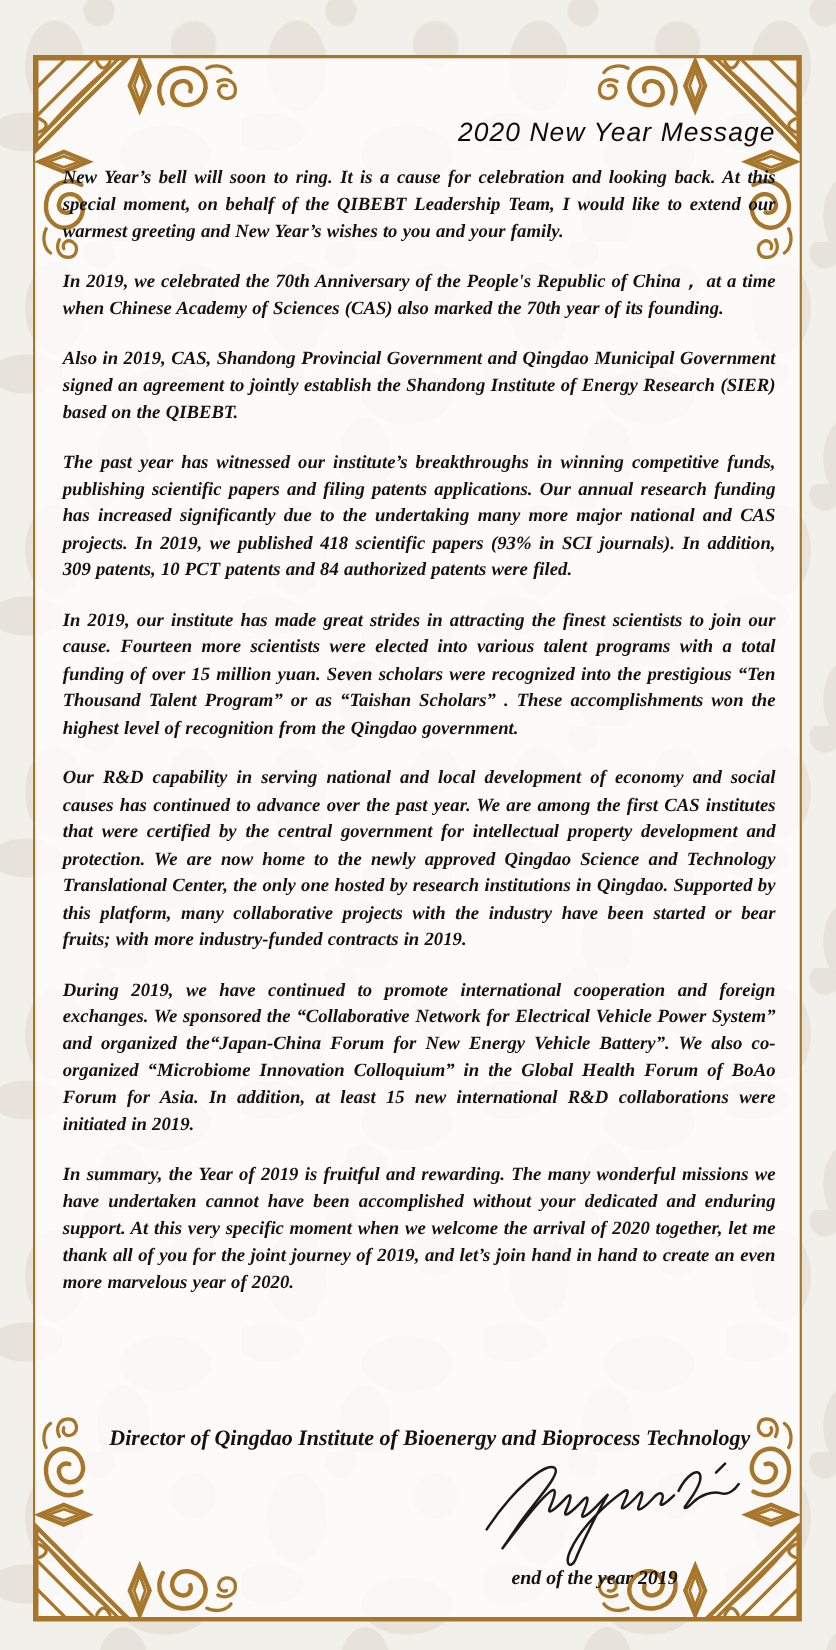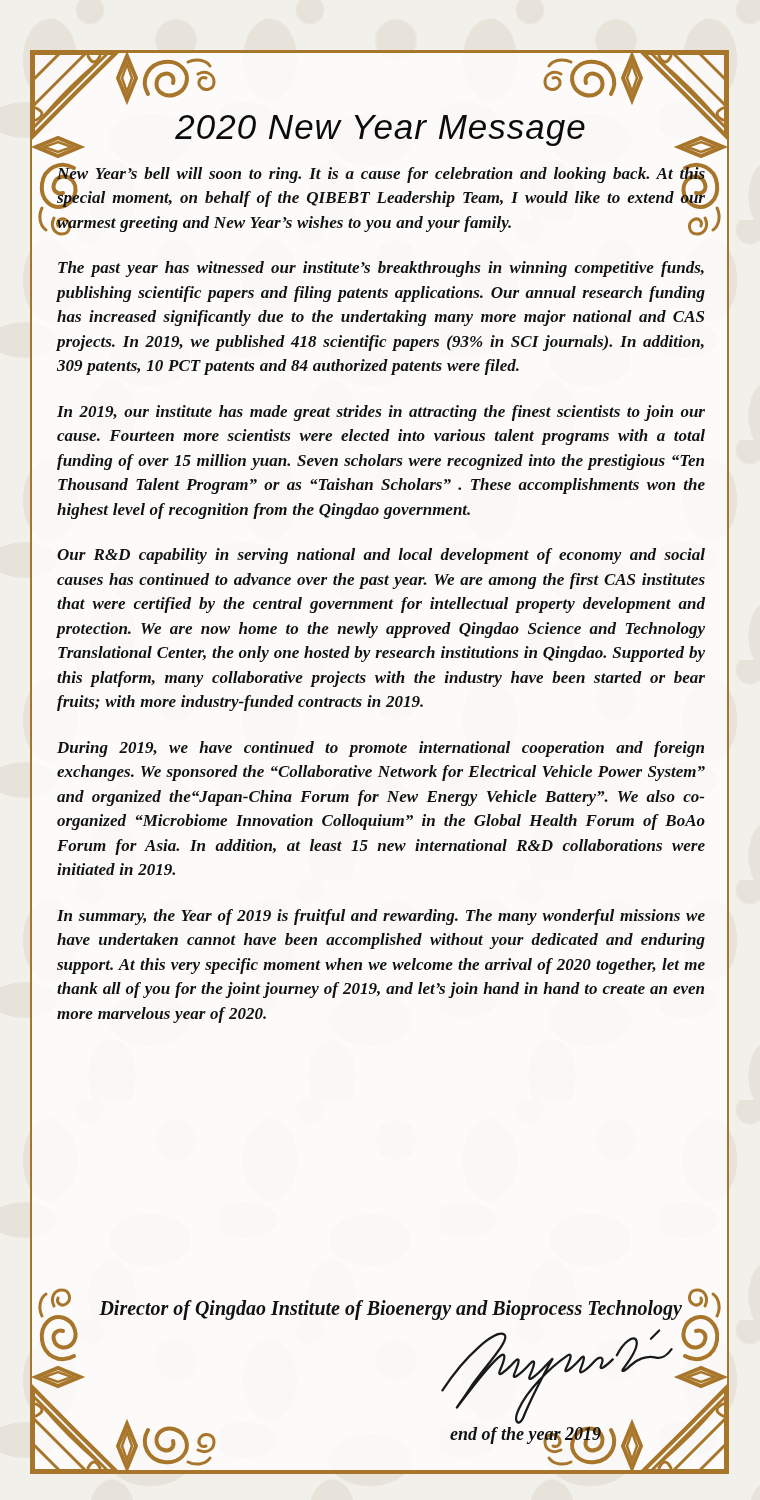--- a/index.html
+++ b/index.html
@@ -30,37 +30,37 @@
     border-left-width:2px;border-right-width:2px;border-bottom-width:4px;
     background:var(--content-overlay);
   }
   .corner{position:absolute;width:190px;height:190px;color:var(--border-gold);}
   .c-tl{left:30px;top:50px;}
   .c-tr{left:539px;top:50px;transform:scaleX(-1);}
   .c-bl{left:30px;top:1284px;transform:scaleY(-1);}
   .c-br{left:539px;top:1284px;transform:scale(-1,-1);}
   .content{position:absolute;left:57px;top:50px;width:648px;color:var(--text-color);}
   .title{
-    margin:58px 0 15px;text-align:center;
+    margin:58px 0 15px;text-align:right;
     font-family:"Liberation Sans",sans-serif;
-    font-style:italic;font-weight:400;font-size:35px;line-height:1.1;
+    font-style:italic;font-weight:400;font-size:24px;line-height:1.1;
     letter-spacing:1px;color:#0b0b0b;white-space:nowrap;
   }
   .para{
     margin:12px 0 21px;
     font-style:italic;font-weight:700;font-size:17px;line-height:24.5px;
     text-align:justify;word-spacing:0.5px;
   }
   .role-line{
     position:absolute;top:1297px;right:78px;color:var(--text-color);
     font-style:italic;font-weight:700;font-size:20px;white-space:nowrap;
   }
   .signature{position:absolute;left:428px;top:1326px;width:258px;height:104px;}
   .closing-line{
-    position:absolute;top:1424px;right:159px;color:var(--text-color);
+    position:absolute;top:1424px;right:144px;color:var(--text-color);
     font-style:italic;font-weight:700;font-size:18px;white-space:nowrap;
   }
   .defs-holder{position:absolute;width:0;height:0;overflow:hidden;}
 </style>
 </head>
 <body>
 
 <svg class="defs-holder" aria-hidden="true">
   <defs>
     <symbol id="orn-corner" viewBox="0 0 190 190">
@@ -102,20 +102,22 @@
     <use href="#orn-corner"></use>
   </svg>
 <svg class="corner c-br">
     <use href="#orn-corner"></use>
   </svg>
 
 <div class="content">
   <h1 class="title">2020 New Year Message</h1>
   <div>
       <p class="para">New Year’s bell will soon to ring. It is a cause for celebration and looking back. At this special moment, on behalf of the QIBEBT Leadership Team, I would like to extend our warmest greeting and New Year’s wishes to you and your family.</p>
+      <p class="para">In 2019, we celebrated the 70th Anniversary of the People's Republic of China， at a time when Chinese Academy of Sciences (CAS) also marked the 70th year of its founding.</p>
+      <p class="para">Also in 2019, CAS, Shandong Provincial Government and Qingdao Municipal Government signed an agreement to jointly establish the Shandong Institute of Energy Research (SIER) based on the QIBEBT.</p>
       <p class="para">The past year has witnessed our institute’s breakthroughs in winning competitive funds, publishing scientific papers and filing patents applications. Our annual research funding has increased significantly due to the undertaking many more major national and CAS projects. In 2019, we published 418 scientific papers (93% in SCI journals). In addition, 309 patents, 10 PCT patents and 84 authorized patents were filed.</p>
       <p class="para">In 2019, our institute has made great strides in attracting the finest scientists to join our cause. Fourteen more scientists were elected into various talent programs with a total funding of over 15 million yuan. Seven scholars were recognized into the prestigious “Ten Thousand Talent Program” or as “Taishan Scholars” . These accomplishments won the highest level of recognition from the Qingdao government.</p>
       <p class="para">Our R&amp;D capability in serving national and local development of economy and social causes has continued to advance over the past year. We are among the first CAS institutes that were certified by the central government for intellectual property development and protection. We are now home to the newly approved Qingdao Science and Technology Translational Center, the only one hosted by research institutions in Qingdao. Supported by this platform, many collaborative projects with the industry have been started or bear fruits; with more industry-funded contracts in 2019.</p>
       <p class="para">During 2019, we have continued to promote international cooperation and foreign exchanges. We sponsored the “Collaborative Network for Electrical Vehicle Power System” and organized the“Japan-China Forum for New Energy Vehicle Battery”. We also co-organized “Microbiome Innovation Colloquium” in the Global Health Forum of BoAo Forum for Asia. In addition, at least 15 new international R&amp;D collaborations were initiated in 2019.</p>
       <p class="para">In summary, the Year of 2019 is fruitful and rewarding. The many wonderful missions we have undertaken cannot have been accomplished without your dedicated and enduring support. At this very specific moment when we welcome the arrival of 2020 together, let me thank all of you for the joint journey of 2019, and let’s join hand in hand to create an even more marvelous year of 2020.</p>
     </div>
 </div>
 
 <div class="role-line">Director of Qingdao Institute of Bioenergy and Bioprocess Technology</div>
 <svg class="signature" viewBox="0 0 250 100">

